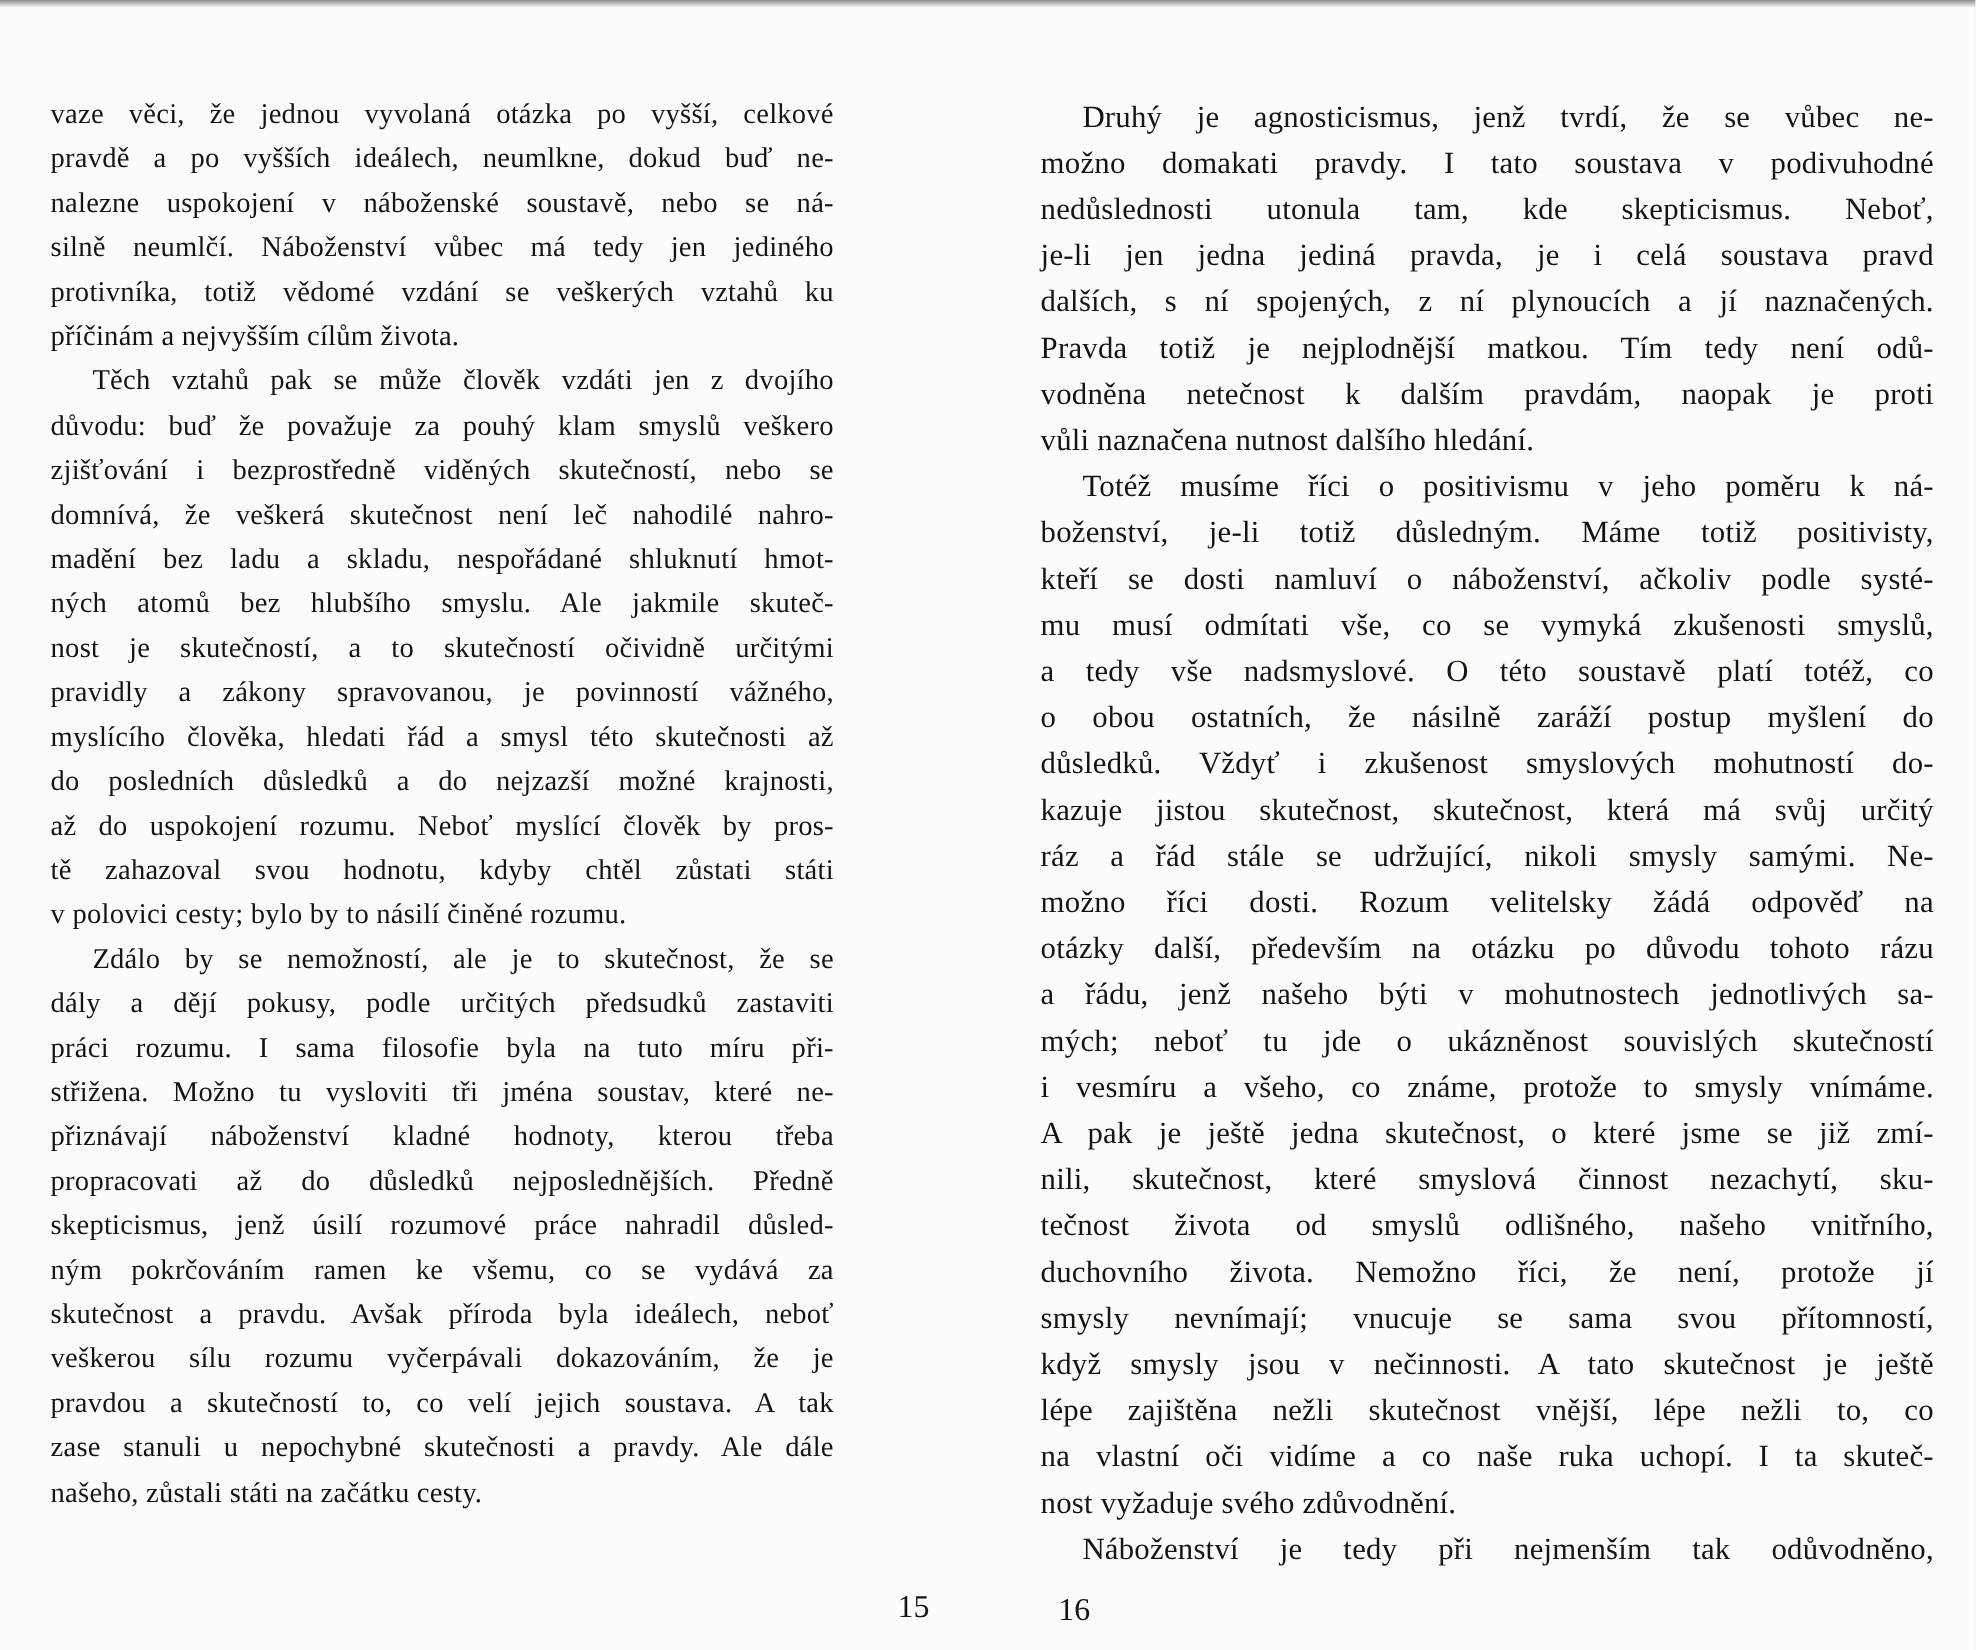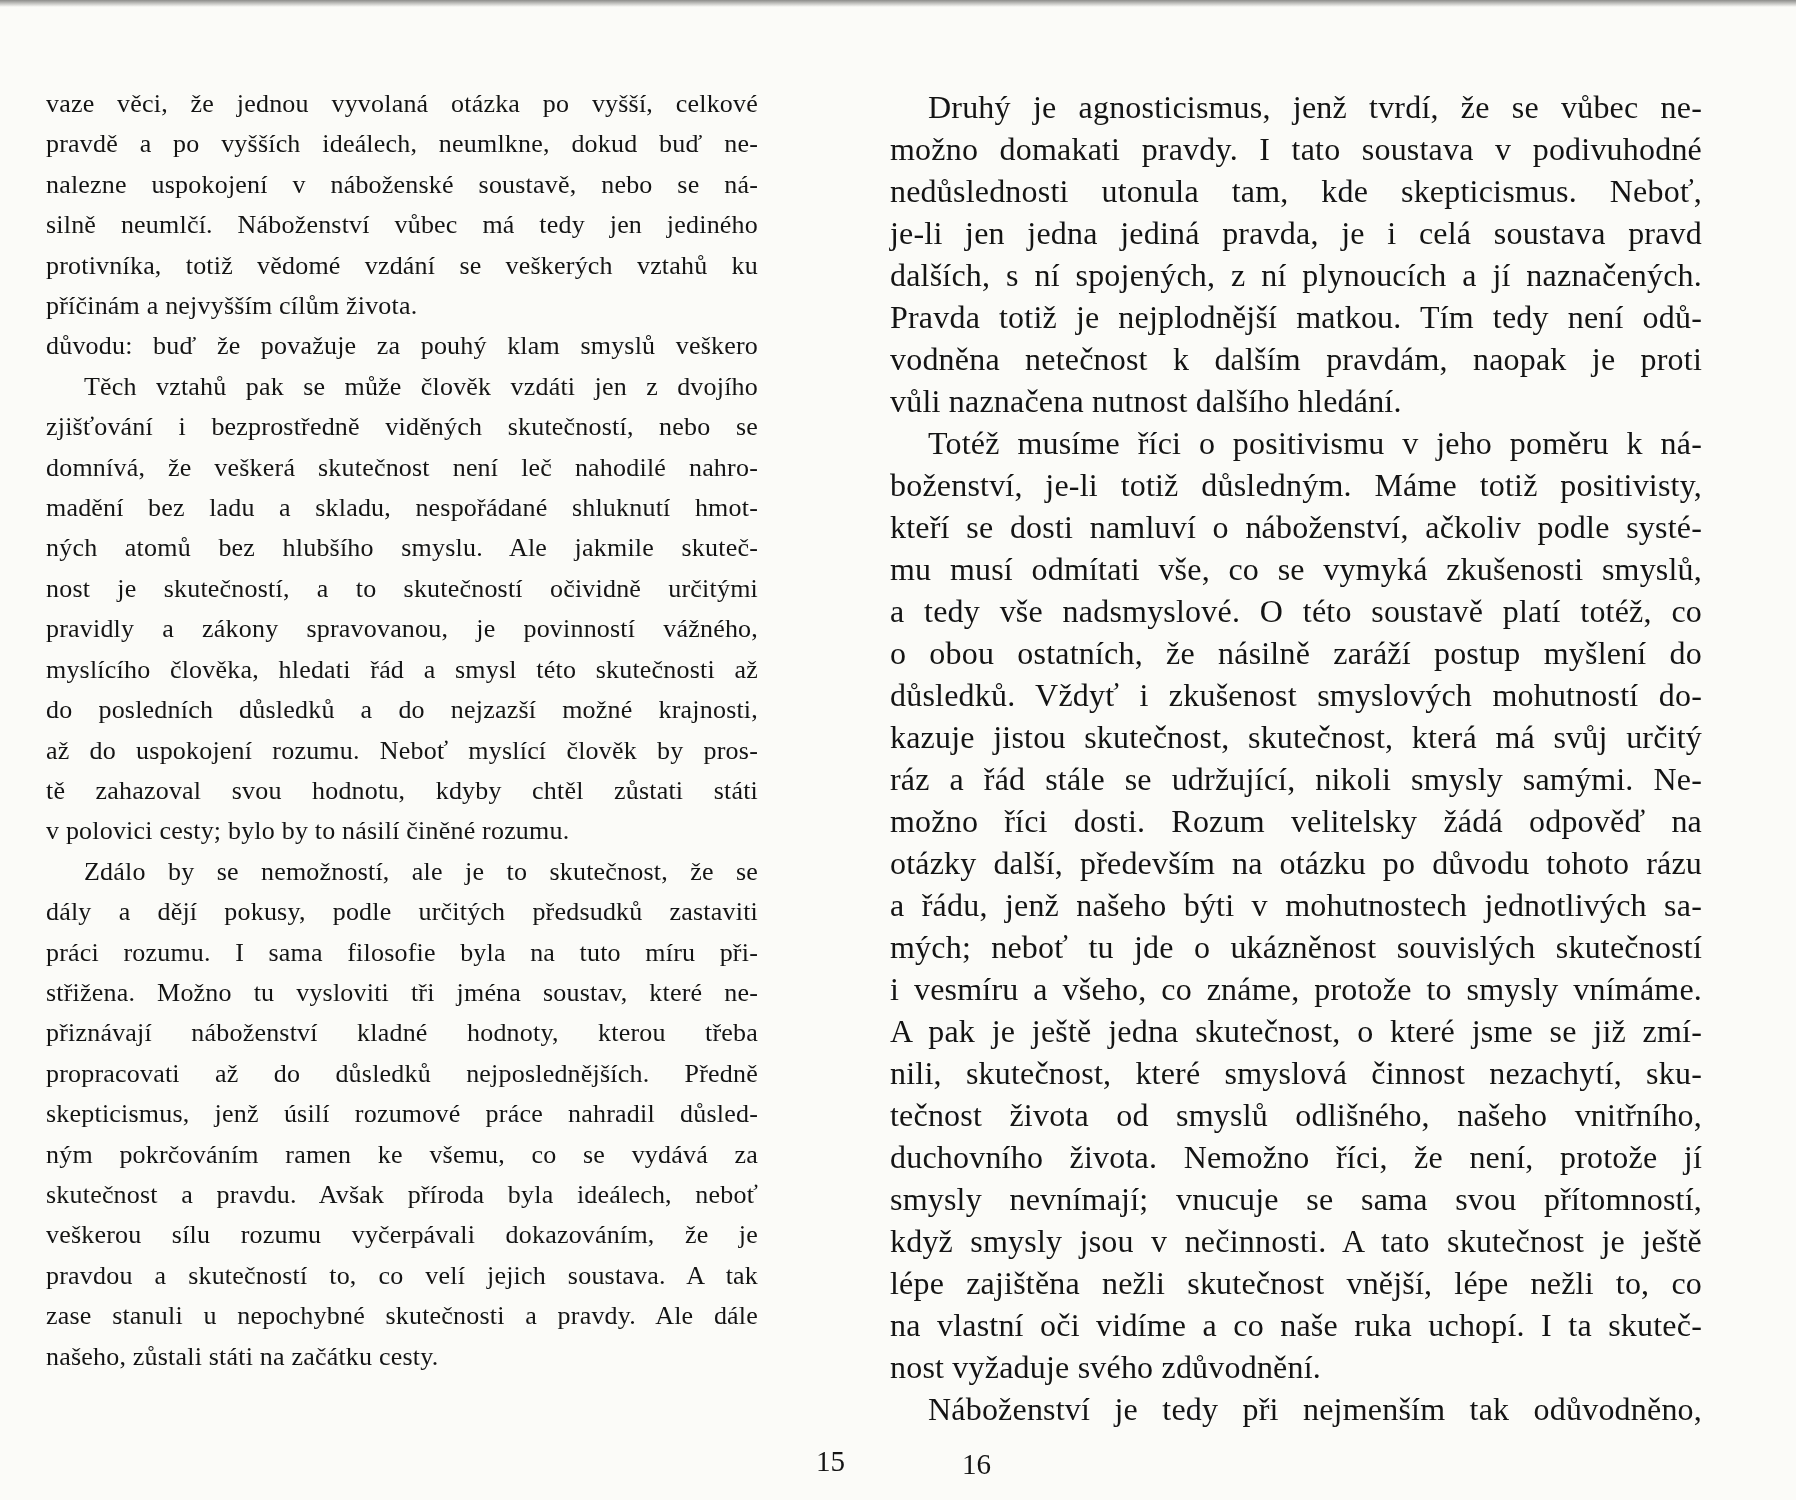--- a/index.html
+++ b/index.html
@@ -22,22 +22,22 @@
   }
   .column {
     position: absolute;
     letter-spacing: 0.2px;
   }
   .column.left {
     left: 46px; top: 84px; width: 712px;
     font-size: 26px; line-height: 40.4px;
   }
   .column.right {
-    left: 890px; top: 86px; width: 812px;
-    font-size: 32px; line-height: 42px;
+    left: 946px; top: 86px; width: 812px;
+    font-size: 28px; line-height: 42px;
   }
   .line {
     text-align: justify;
     text-align-last: justify;
     white-space: normal;
   }
   .line.para-end {
     text-align-last: left;
   }
   .line.indent {
@@ -57,22 +57,22 @@
 <div class="spread">
   <div class="edge-top"></div>
 
   <div class="column left" id="left-column">
       <div class="line">vaze věci, že jednou vyvolaná otázka po vyšší, celkové</div>
       <div class="line">pravdě a po vyšších ideálech, neumlkne, dokud buď ne-</div>
       <div class="line">nalezne uspokojení v náboženské soustavě, nebo se ná-</div>
       <div class="line">silně neumlčí. Náboženství vůbec má tedy jen jediného</div>
       <div class="line">protivníka, totiž vědomé vzdání se veškerých vztahů ku</div>
       <div class="line para-end">příčinám a nejvyšším cílům života.</div>
+      <div class="line indent">Těch vztahů pak se může člověk vzdáti jen z dvojího</div>
       <div class="line">důvodu: buď že považuje za pouhý klam smyslů veškero</div>
-      <div class="line indent">Těch vztahů pak se může člověk vzdáti jen z dvojího</div>
       <div class="line">zjišťování i bezprostředně viděných skutečností, nebo se</div>
       <div class="line">domnívá, že veškerá skutečnost není leč nahodilé nahro-</div>
       <div class="line">madění bez ladu a skladu, nespořádané shluknutí hmot-</div>
       <div class="line">ných atomů bez hlubšího smyslu. Ale jakmile skuteč-</div>
       <div class="line">nost je skutečností, a to skutečností očividně určitými</div>
       <div class="line">pravidly a zákony spravovanou, je povinností vážného,</div>
       <div class="line">myslícího člověka, hledati řád a smysl této skutečnosti až</div>
       <div class="line">do posledních důsledků a do nejzazší možné krajnosti,</div>
       <div class="line">až do uspokojení rozumu. Neboť myslící člověk by pros-</div>
       <div class="line">tě zahazoval svou hodnotu, kdyby chtěl zůstati státi</div>

